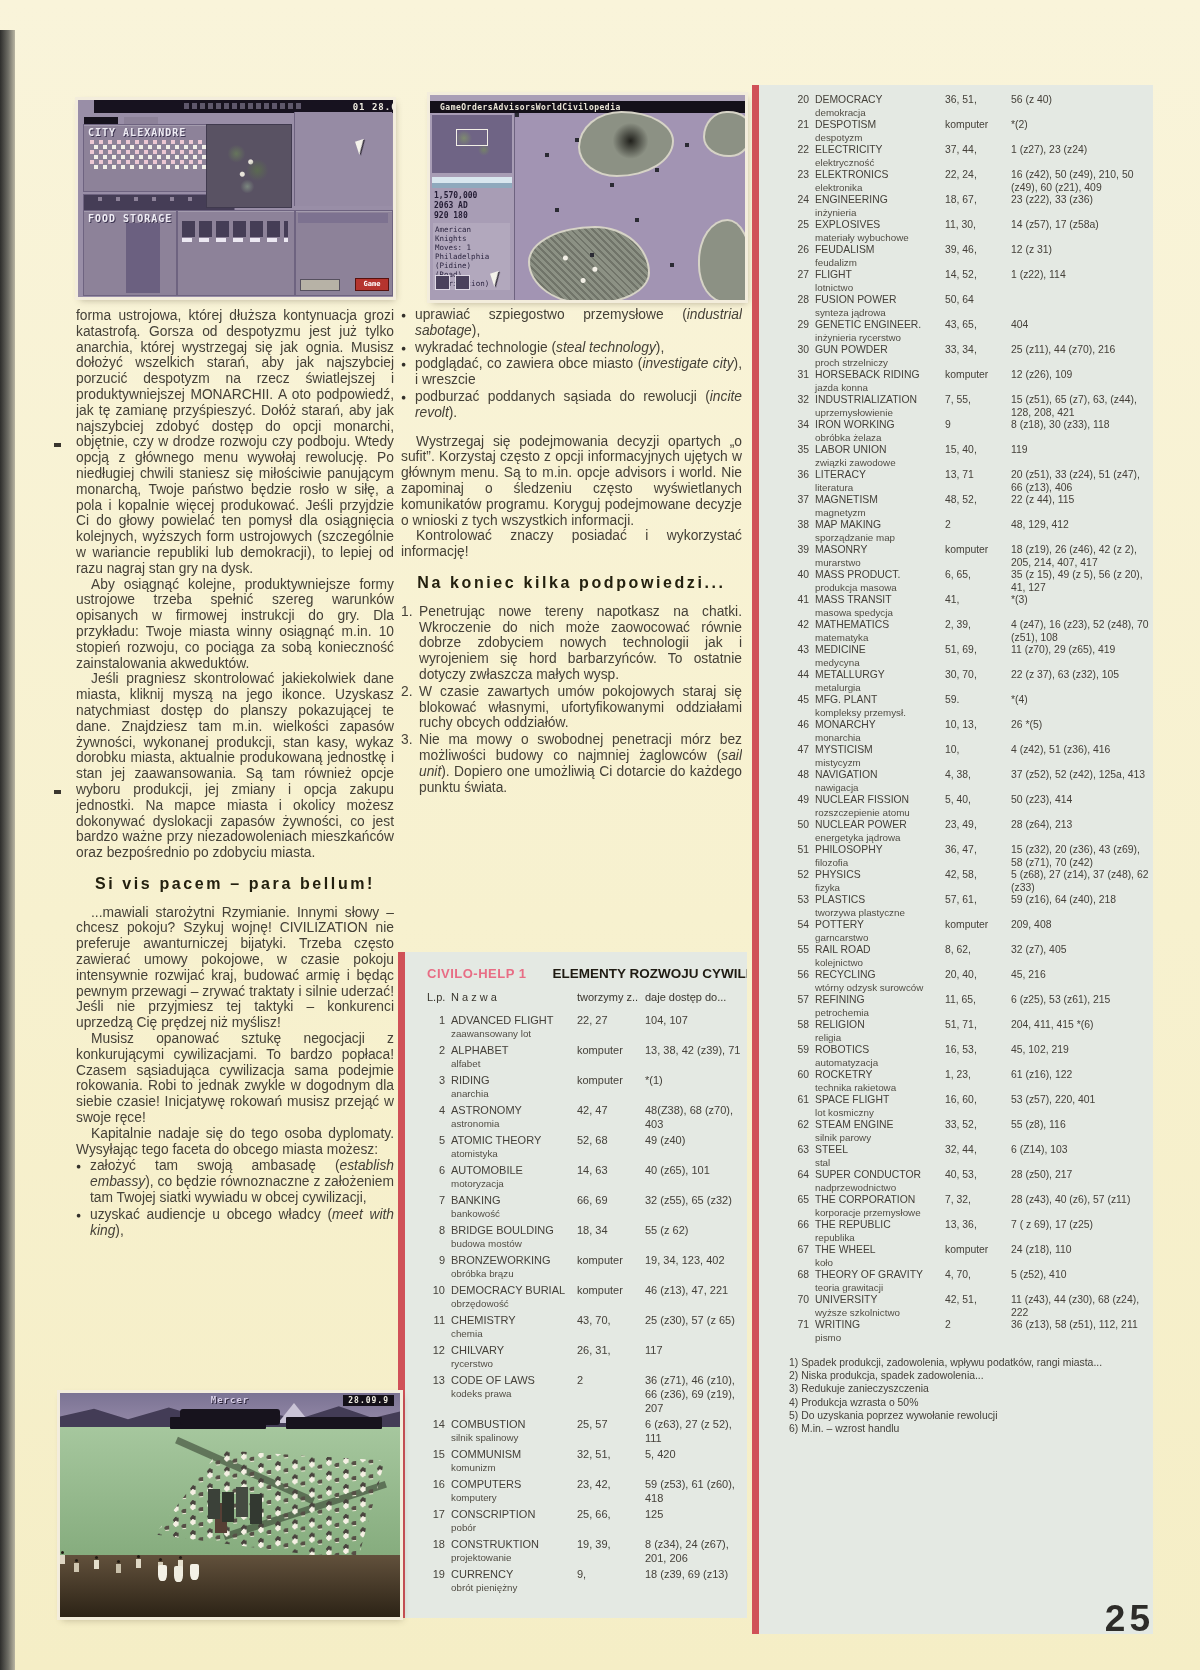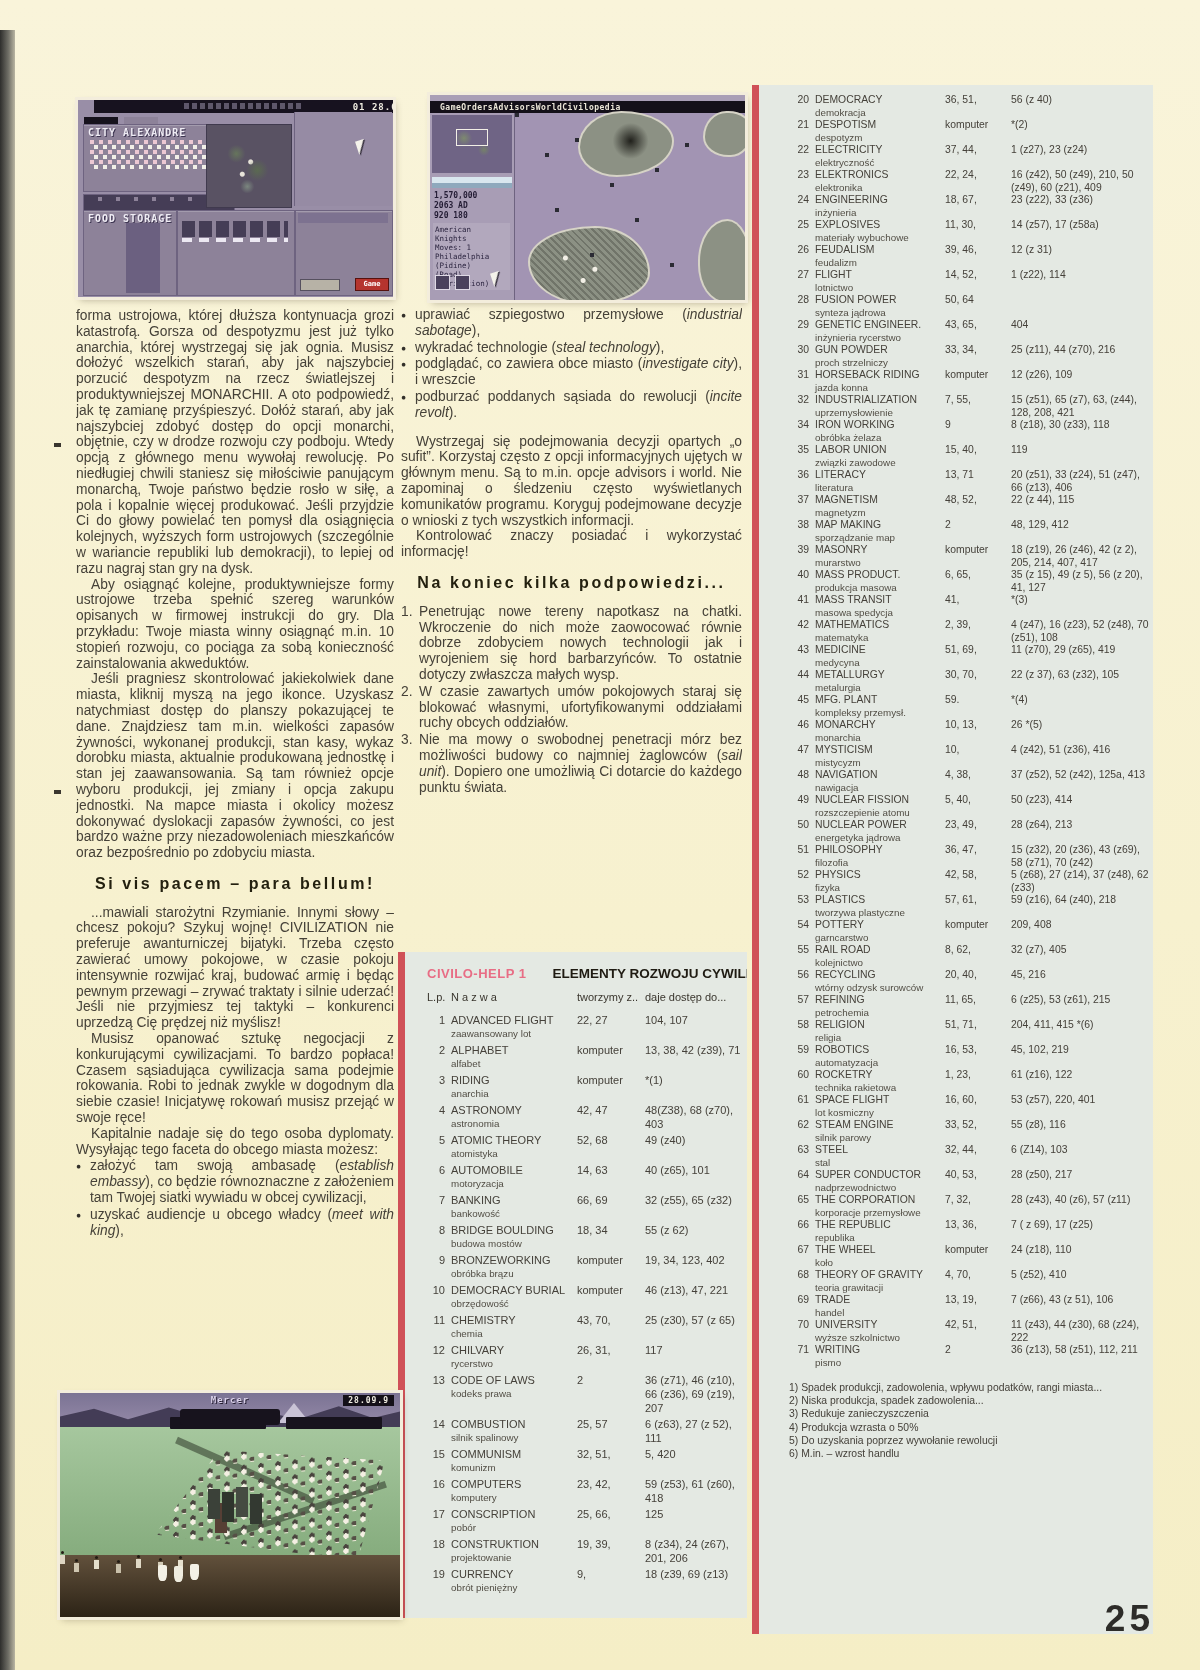--- a/index.html
+++ b/index.html
@@ -877,29 +877,20 @@
         <div class="trow">
           <span class="tnum">68</span>
           <div class="tname">
             <div class="ten">THEORY OF GRAVITY</div>
             <div class="tpl">teoria grawitacji</div>
           </div>
           <span class="tfrom">4, 70,</span>
           <span class="tgives">5 (z52), 410</span>
         </div>
         <div class="trow">
-          <span class="tnum">69</span>
-          <div class="tname">
-            <div class="ten">TRADE</div>
-            <div class="tpl">handel</div>
-          </div>
-          <span class="tfrom">13, 19,</span>
-          <span class="tgives">7 (z66), 43 (z 51), 106</span>
-        </div>
-        <div class="trow">
           <span class="tnum">70</span>
           <div class="tname">
             <div class="ten">UNIVERSITY</div>
             <div class="tpl">wyższe szkolnictwo</div>
           </div>
           <span class="tfrom">42, 51,</span>
           <span class="tgives">11 (z43), 44 (z30), 68 (z24), 222</span>
         </div>
         <div class="trow">
           <span class="tnum">71</span>

